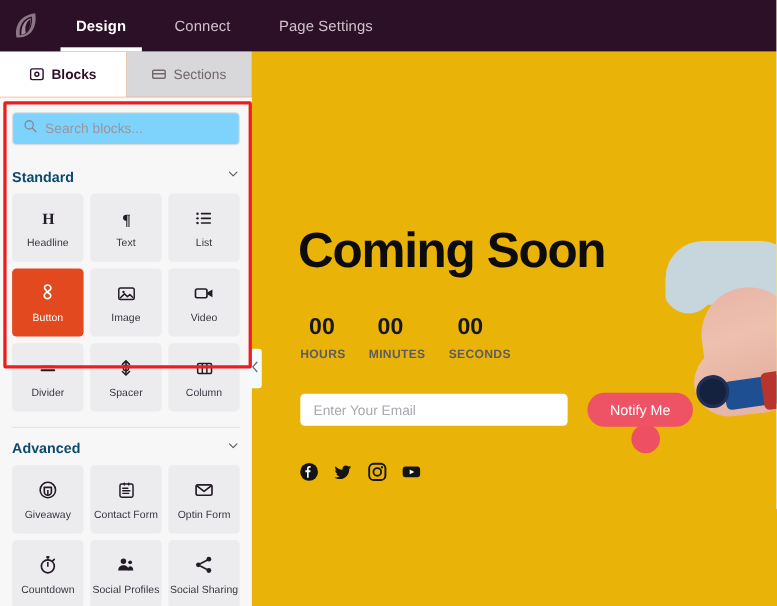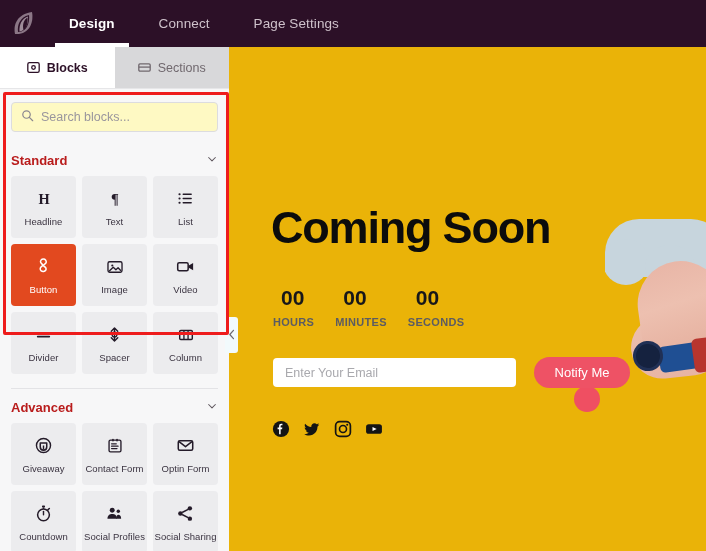--- a/index.html
+++ b/index.html
@@ -77,21 +77,21 @@
   .tab.active { background: #ffffff; color: #2c1027; }
   .tab.inactive { background: #d8d8da; color: #70686e; font-weight: normal; }
   .tab svg { display:block; }
 
   .search-row { padding: 13px 11px 10px 11px; }
   .search-box {
     position: relative;
     height: 30px;
     border: 1px solid #dcdcdf;
     border-radius: 4px;
-    background: #fef9c3;
+    background: #7dd3fc;
     display: flex; align-items: center;
   }
   .search-box .mag { margin-left: 9px; flex: 0 0 auto; display: block; }
   .search-box input {
     border: none; outline: none;
     background: transparent;
     font-family: "Liberation Sans", sans-serif;
     font-size: 12.5px;
     color: #6f6b72;
     margin-left: 7px;
@@ -102,21 +102,21 @@
   
   .group { padding: 0 11px; }
   .group-header {
     display: flex; align-items: center; justify-content: space-between;
     height: 32px;
     cursor: pointer;
     margin-top: 2px;
   }
   .group-title {
     font-size: 13px;
-    color: #b91c1c;
+    color: #0c4a6e;
     font-weight: bold;
   }
   .chev { display: block; }
 
   .grid {
     display: grid;
     grid-template-columns: repeat(3, 1fr);
     gap: 6px;
     padding-bottom: 8px;
   }

